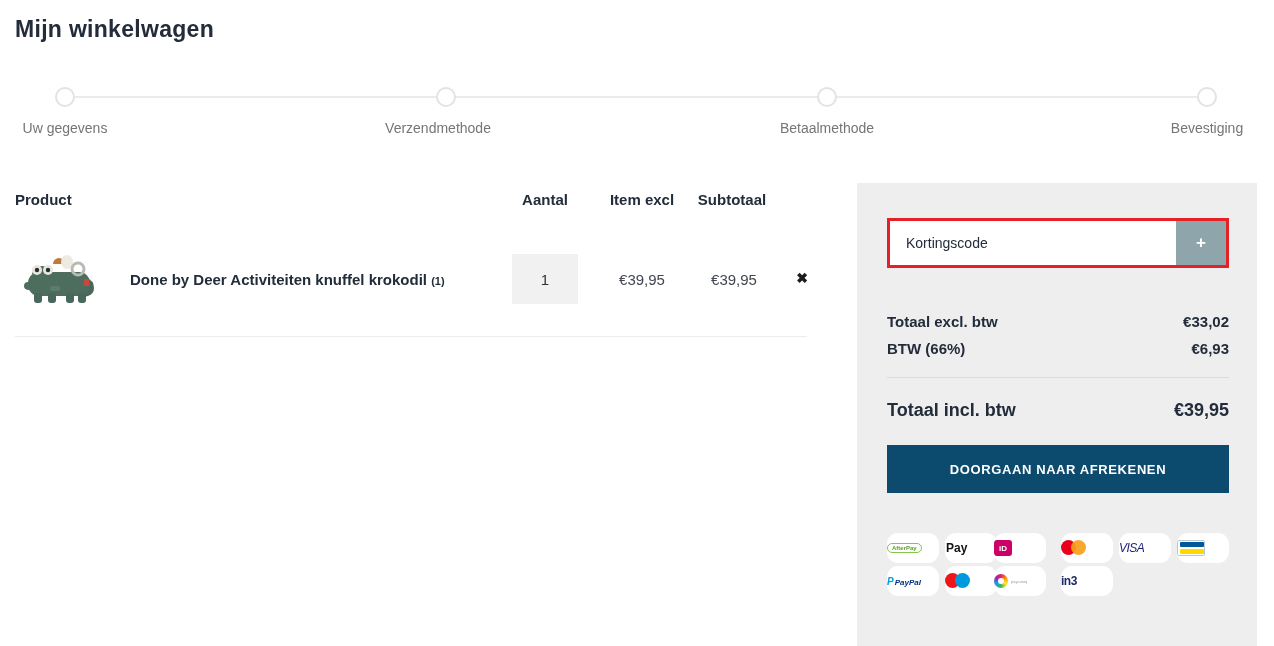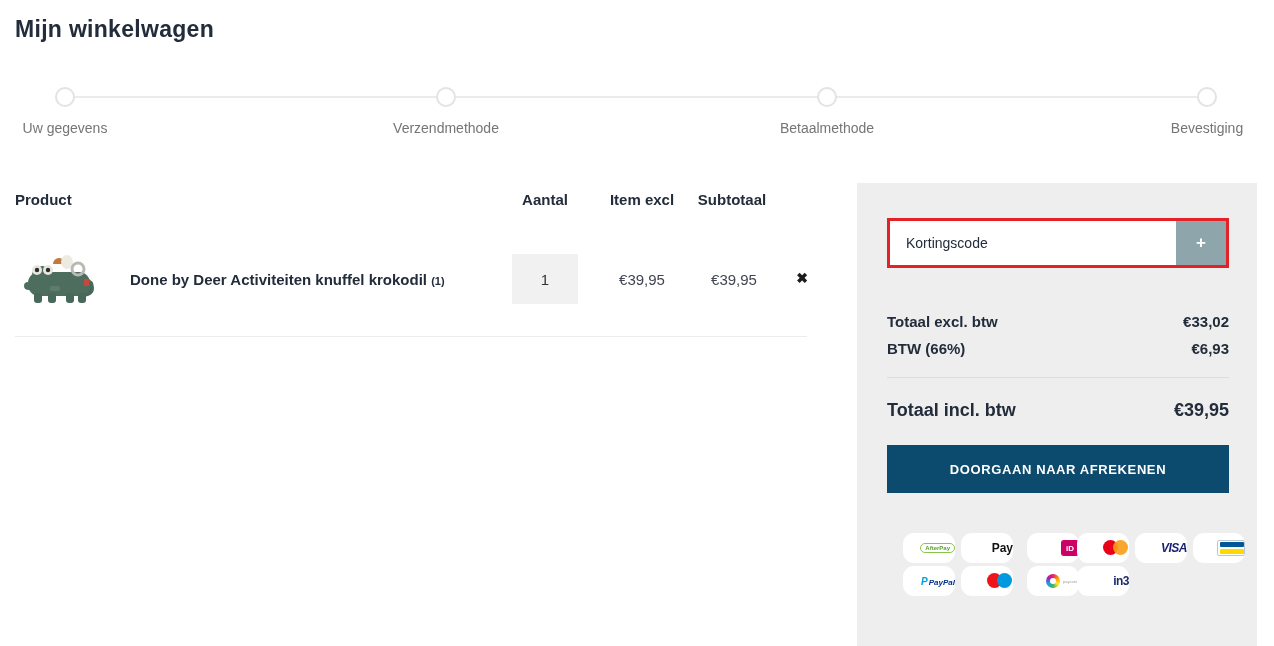--- a/index.html
+++ b/index.html
@@ -77,36 +77,36 @@
     font-size:18px; font-weight:bold; color:#222c3a;gap:36px; }
   .checkout-btn {
     position:absolute; left:30px; top:262px; width:342px; height:48px;
     background:#0c4a6e; border:none; color:#fff; font-size:13px; font-weight:bold;
     letter-spacing:.6px; cursor:pointer; font-family:"Liberation Sans", sans-serif;
   }
 
   
   .pay-tile {
     position:absolute; width:52px; height:30px; background:#fff; border-radius:11px;
-    display:flex; align-items:center; justify-content:flex-end; overflow:hidden;margin-left:16px;
+    display:flex; align-items:center; justify-content:flex-start; overflow:hidden;
   }
   .r1 { top:350px; } .r2 { top:383px; }
-  .p1 { left:30px; } .p2 { left:88px; } .p3 { left:154px; } .p4 { left:204px; }
+  .p1 { left:30px; } .p2 { left:88px; } .p3 { left:137px; } .p4 { left:204px; }
   .p5 { left:262px; } .p6 { left:320px; }
 
   .lbl-afterpay { font-size:6px; color:#5a9e32; border:1px solid #8bc34a; border-radius:7px; padding:1px 4px; font-weight:bold; }
   .lbl-applepay { font-size:12px; font-weight:bold; color:#111; }
   .apple-glyph { font-size:11px; margin-right:1px; }
   .ideal-badge { width:18px; height:16px; background:#cc0066; border-radius:3px; color:#fff;
     font-size:8px; font-weight:bold; display:flex; align-items:center; justify-content:center; }
   .mc-circles, .maestro-circles { position:relative; width:26px; height:16px; }
   .circle { position:absolute; width:15px; height:15px; border-radius:50%; top:0; }
   .mc-red { left:0; background:#eb001b; } .mc-orange { left:10px; background:#f79e1b; opacity:.92; }
   .ma-blue { left:10px; background:#0099df; } .ma-red { left:0; background:#ed0006; opacity:.92; }
-  .lbl-visa { font-size:12px; font-weight:bold; font-style:italic; color:#1a1f71; letter-spacing:-.5px; }
+  .lbl-visa { font-size:12px; font-weight:normal; font-style:italic; color:#1a1f71; letter-spacing:-.5px; }
   .bancontact-card { width:28px; height:16px; border:1px solid #b9c6d6; border-radius:2px; background:#fff; position:relative; }
   .bc-text { position:absolute; left:2px; top:1px; width:24px; height:5px; background:#005697; border-radius:1px; }
   .bc-stripe { position:absolute; left:2px; top:8px; width:24px; height:5px; background:#ffd800; border-radius:1px; }
   .lbl-paypal { font-size:8px; font-weight:bold; font-style:italic; color:#003087; }
   .pp-glyph { color:#009cde; font-size:10px; margin-right:1px; }
   .payconiq-ring { width:14px; height:14px; border-radius:50%;
     background:conic-gradient(#e91e63,#ff9800,#ffeb3b,#4caf50,#03a9f4,#9c27b0,#e91e63);
     position:relative; margin-right:3px; }
   .payconiq-ring::after { content:""; position:absolute; left:4px; top:4px; width:6px; height:6px; border-radius:50%; background:#fff; }
   .payconiq-text { font-size:4px; color:#9e9e9e; }
@@ -121,21 +121,21 @@
 <div class="page">
 
   <h1 class="page-title">Mijn winkelwagen</h1>
 
   <div class="stepper-line"></div>
   <div class="step-circle" style="left:55px;"></div>
   <div class="step-circle" style="left:436px;"></div>
   <div class="step-circle" style="left:817px;"></div>
   <div class="step-circle" style="left:1197px;"></div>
   <div class="step-label" style="left:-45px;">Uw gegevens</div>
-  <div class="step-label" style="left:336px;">Verzendmethode</div>
+  <div class="step-label" style="left:328px;">Verzendmethode</div>
   <div class="step-label" style="left:717px;">Betaalmethode</div>
   <div class="step-label" style="left:1097px;">Bevestiging</div>
 
   <div class="col-header h-product">Product</div>
   <div class="col-header h-qty">Aantal</div>
   <div class="col-header h-price">Item excl</div>
   <div class="col-header h-subtotal">Subtotaal</div>
 
   <div class="product-img">
     <svg class="croc-svg" viewBox="0 0 80 62">

